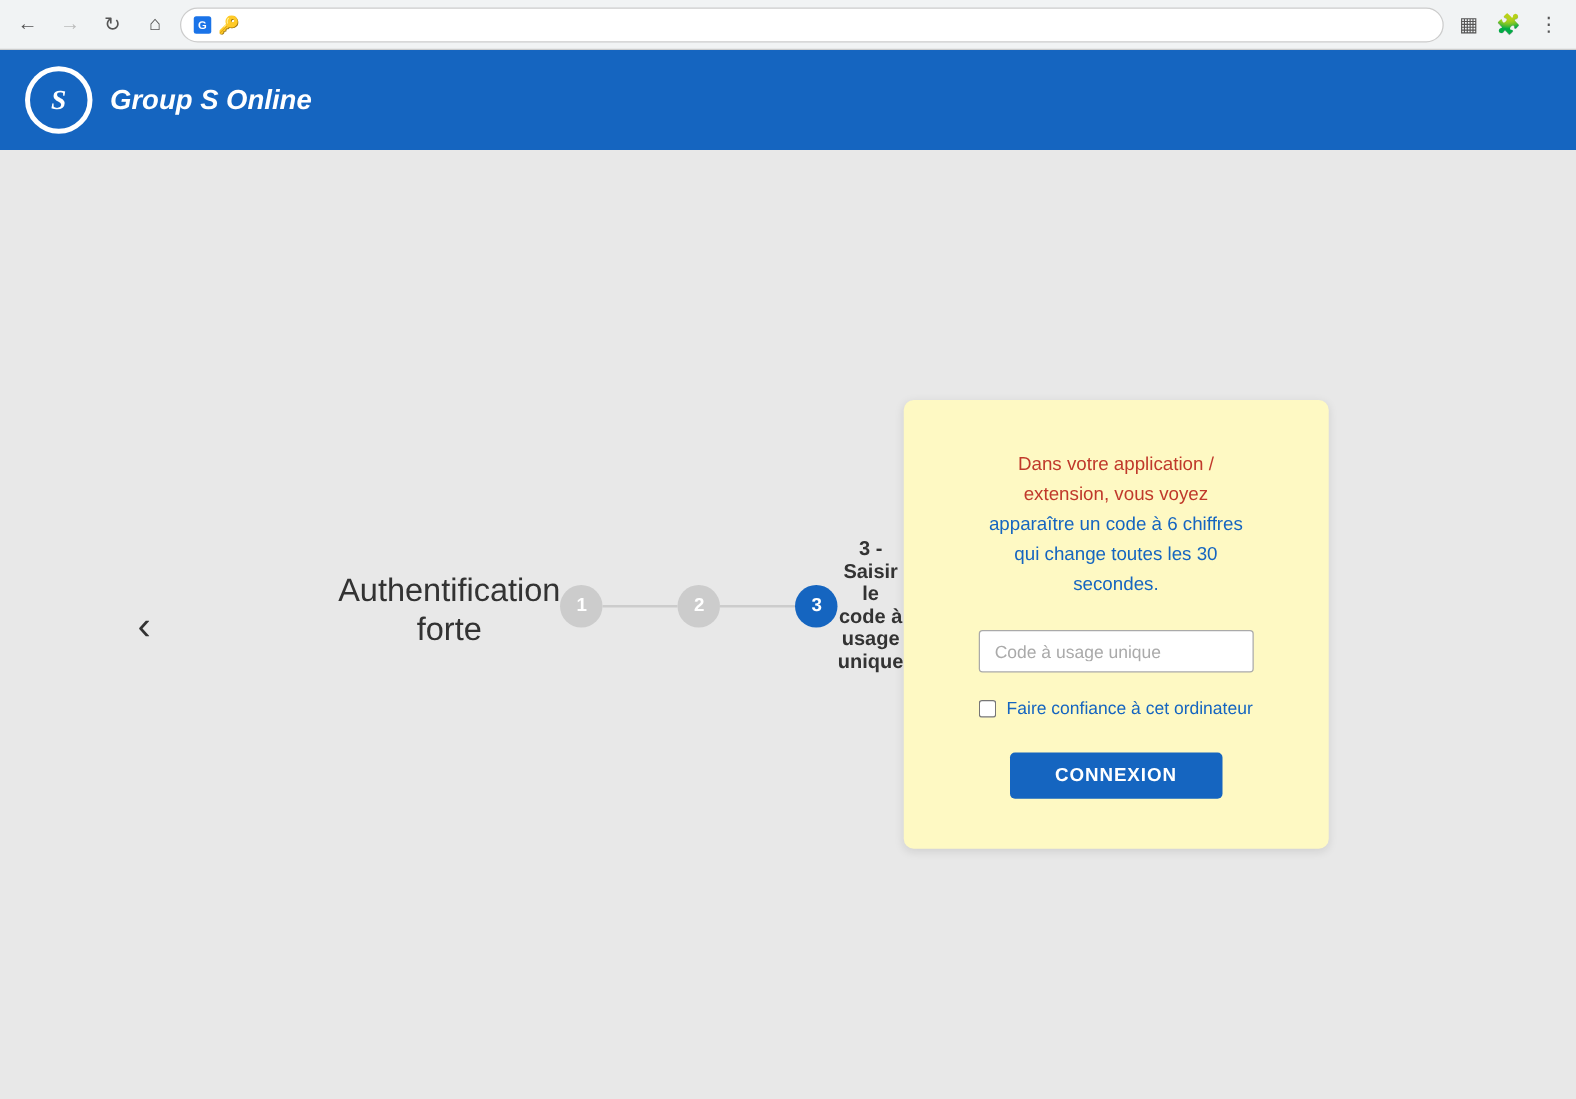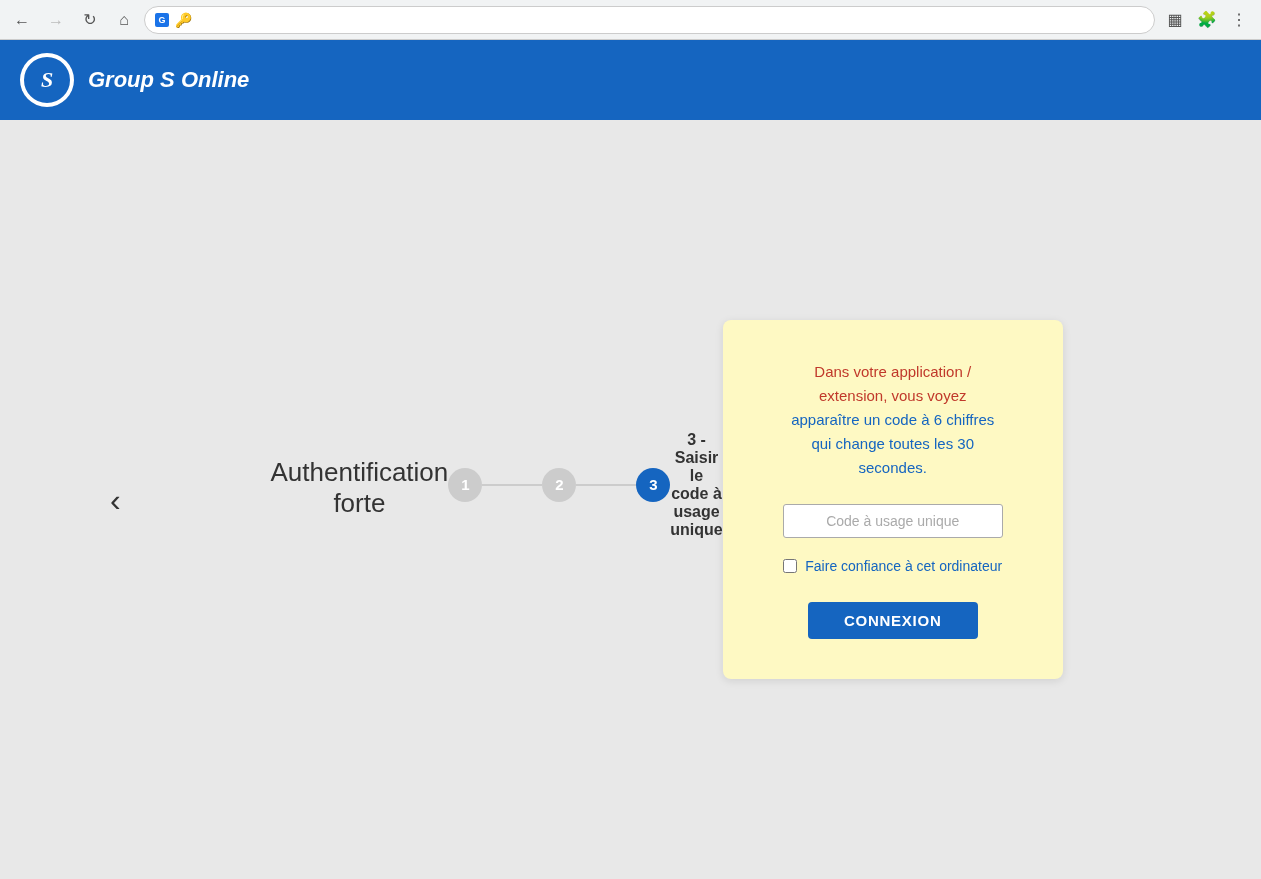--- a/index.html
+++ b/index.html
@@ -229,31 +229,30 @@
     }
 
     .code-input {
       display: block;
       width: 220px;
       margin: 0 auto 20px;
       padding: 8px 12px;
       border: 1px solid #aaa;
       border-radius: 3px;
       font-size: 14px;
-      text-align: center;
       color: #888;
       outline: none;
     }
     .code-input::placeholder {
       color: #aaa;
     }
 
     .checkbox-row {
       display: flex;
-      align-items: center;
+      align-items: flex-end;
       justify-content: center;
       gap: 8px;
       margin-bottom: 28px;
     }
     .checkbox-row input[type="checkbox"] {
       width: 14px; height: 14px;
       cursor: pointer;
     }
     .checkbox-label {
       font-size: 14px;

